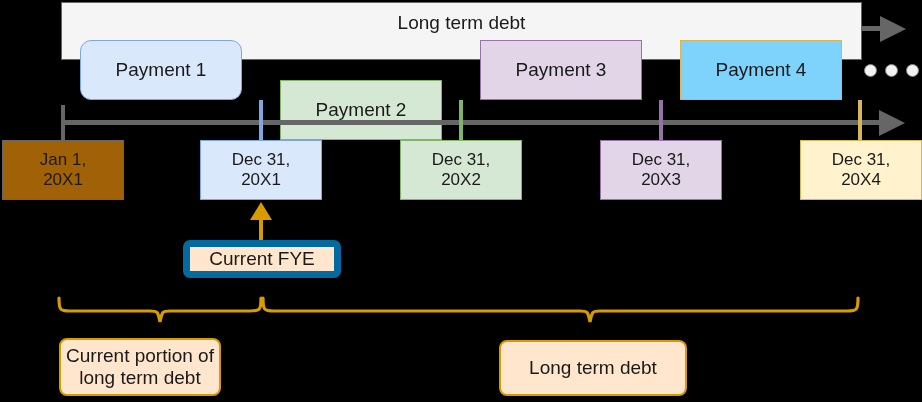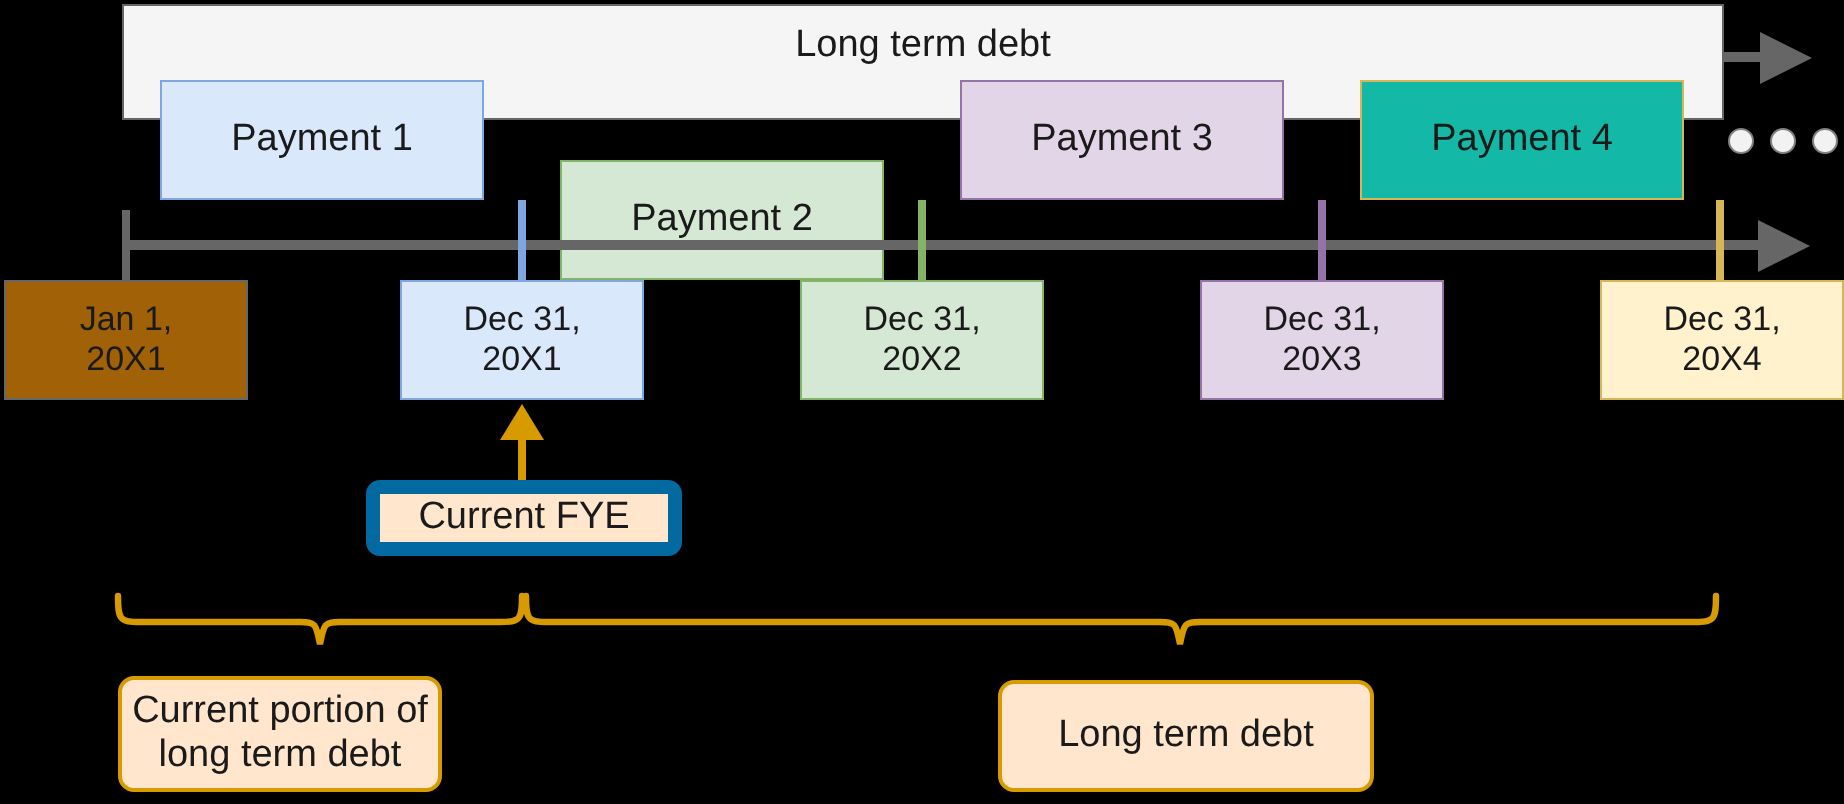--- a/index.html
+++ b/index.html
@@ -64,24 +64,24 @@
 
   
   .payment {
     top: 40px;
     height: 60px;
     width: 162px;
     border-width: 1.5px;
     border-style: solid;
     font-size: 19px;
   }
-  #payment-1 { left: 80px;  background: #dae8fc; border-color: #7ea6e0; }
+  #payment-1 { left: 80px;  background: #dae8fc; border-color: #7ea6e0; border-radius: 11px; }
   #payment-2 { left: 280px; background: #d5e8d4; border-color: #82b366; margin-top: 40px; }
   #payment-3 { left: 480px; background: #e1d5e7; border-color: #9673a6; }
-  #payment-4 { left: 680px; background: #14b8a6; border-color: #d6b656; }
+  #payment-4 { left: 680px; background: #7dd3fc; border-color: #d6b656; }
 
   
   #ellipsis {
     position: absolute;
     left: 864px;
     top: 64px;
     display: flex;
     gap: 8px;
   }
   #ellipsis i {

